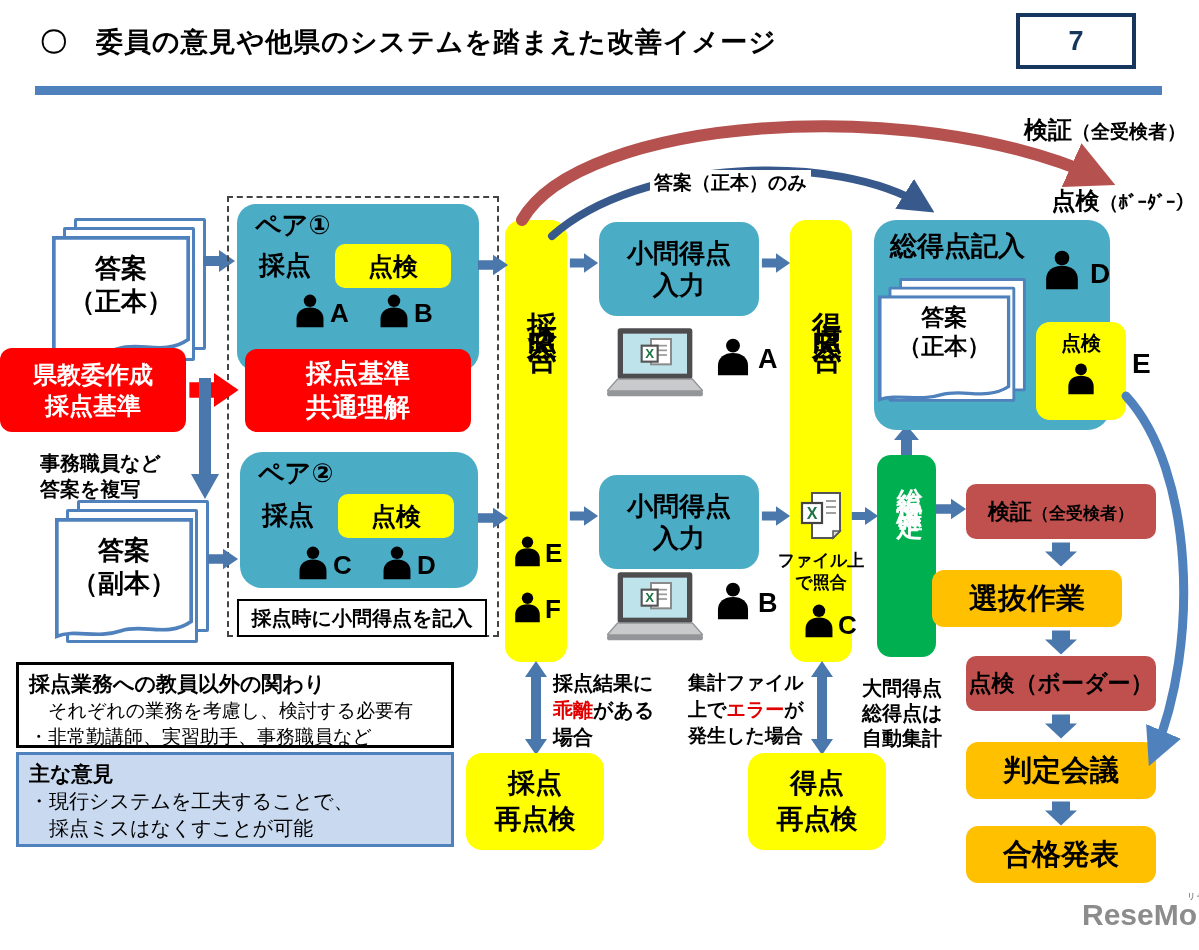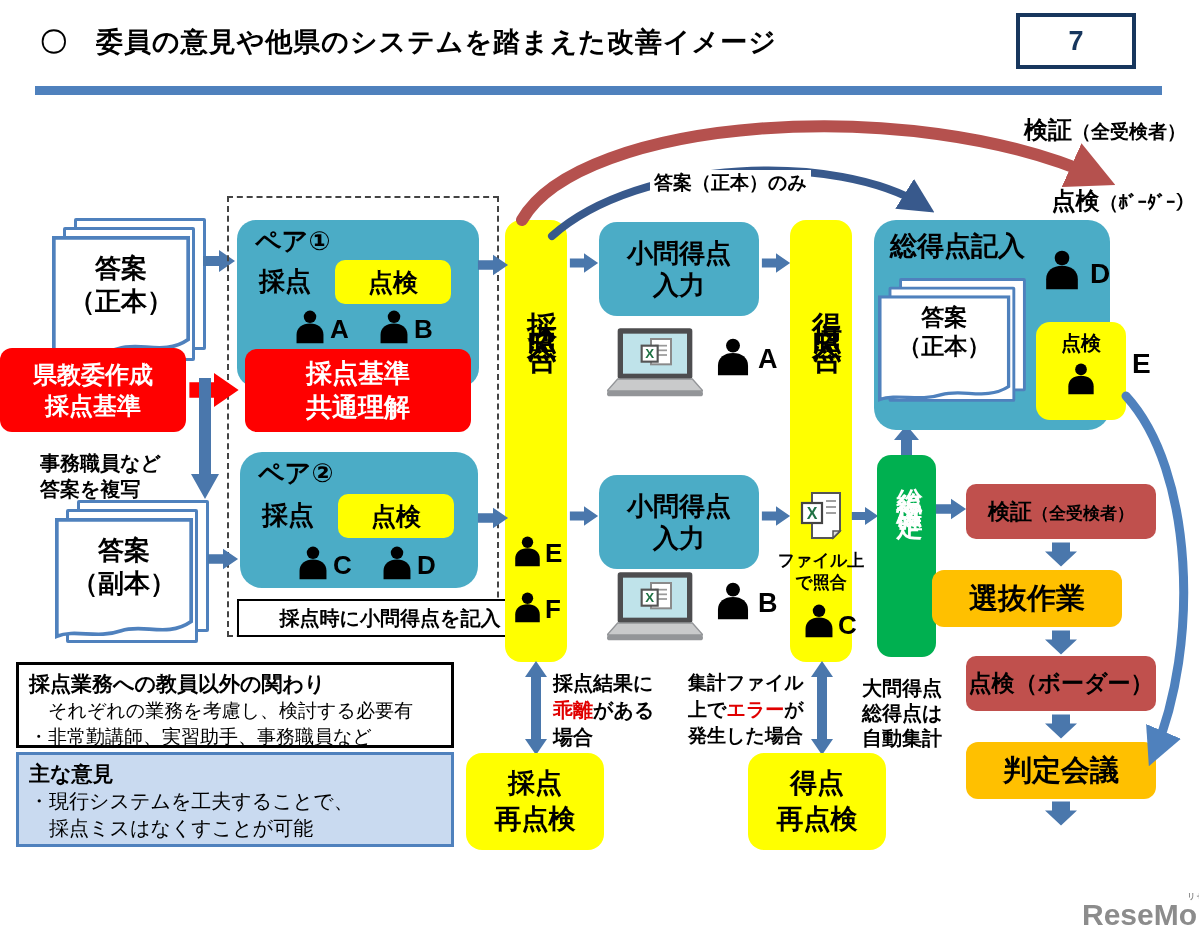--- a/index.html
+++ b/index.html
@@ -136,21 +136,21 @@
       <span>答案</span><br>
       <span>（正本）</span>
     </div>
   </div>
   <svg class="abs arrow" style="left:202px;top:248px;" width="34" height="26">
       <use href="#sym-arr-r"></use>
     </svg>
 
   <div class="abs dashed" style="left:227px;top:196px;width:268px;height:437px;"></div>
 
-  <div class="abs teal" style="left:237px;top:220px;width:242px;height:167px;border-radius:19px;">
+  <div class="abs teal" style="left:237px;top:204px;width:242px;height:167px;border-radius:19px;">
     <div class="abs b" style="left:18px;top:4px;font-size:26px;">ペア①</div>
     <div class="abs b" style="left:22px;top:44px;font-size:26px;">採点</div>
     <div class="abs chip center" style="left:98px;top:40px;width:116px;height:44px;font-size:25px;">点検</div>
     <svg class="abs person" style="left:56px;top:90px;" width="34" height="34">
         <use href="#sym-person"></use>
       </svg>
     <div class="abs b" style="left:93px;top:94px;font-size:26px;">A</div>
     <svg class="abs person" style="left:140px;top:90px;" width="34" height="34">
         <use href="#sym-person"></use>
       </svg>
@@ -197,21 +197,21 @@
     <svg class="abs person" style="left:56px;top:94px;" width="34" height="34">
         <use href="#sym-person"></use>
       </svg>
     <div class="abs b" style="left:93px;top:98px;font-size:26px;">C</div>
     <svg class="abs person" style="left:140px;top:94px;" width="34" height="34">
         <use href="#sym-person"></use>
       </svg>
     <div class="abs b" style="left:177px;top:98px;font-size:26px;">D</div>
   </div>
 
-  <div class="abs notebox center" style="left:237px;top:599px;width:246px;height:34px;font-size:20px;padding-left:28px;">採点時に小問得点を記入</div>
+  <div class="abs notebox center" style="left:237px;top:599px;width:246px;height:34px;font-size:20px;">採点時に小問得点を記入</div>
 
   <div class="abs outline-box" style="left:16px;top:662px;width:438px;height:86px;">
     <div class="b" style="font-size:21px;">採点業務への教員以外の関わり</div>
     <div style="font-size:19px;line-height:1.35;">　それぞれの業務を考慮し、検討する必要有</div>
     <div style="font-size:19px;line-height:1.35;">・非常勤講師、実習助手、事務職員など</div>
   </div>
 
   <div class="abs blue-box" style="left:16px;top:752px;width:438px;height:95px;">
     <div class="b" style="font-size:21px;">主な意見</div>
     <div style="font-size:20px;line-height:1.35;">・現行システムを工夫することで、</div>
@@ -365,19 +365,20 @@
       <use href="#sym-arr-d"></use>
     </svg>
   <div class="abs maroon center b" style="left:966px;top:656px;width:190px;height:55px;font-size:23px;">点検（ボーダー）</div>
   <svg class="abs arrow" style="left:1044px;top:713px;" width="34" height="27">
       <use href="#sym-arr-d"></use>
     </svg>
   <div class="abs orange center b" style="left:966px;top:742px;width:190px;height:57px;font-size:29px;">判定会議</div>
   <svg class="abs arrow" style="left:1044px;top:800px;" width="34" height="27">
       <use href="#sym-arr-d"></use>
     </svg>
+  <div class="abs orange center b" style="left:966px;top:826px;width:190px;height:57px;font-size:29px;">合格発表</div>
 
   <div class="abs logo" style="left:1082px;top:898px;">
     <span class="ruby">リセマム</span>
     <span class="word">ReseMom.</span>
   </div>
 
 </div>
 
 </body></html>

